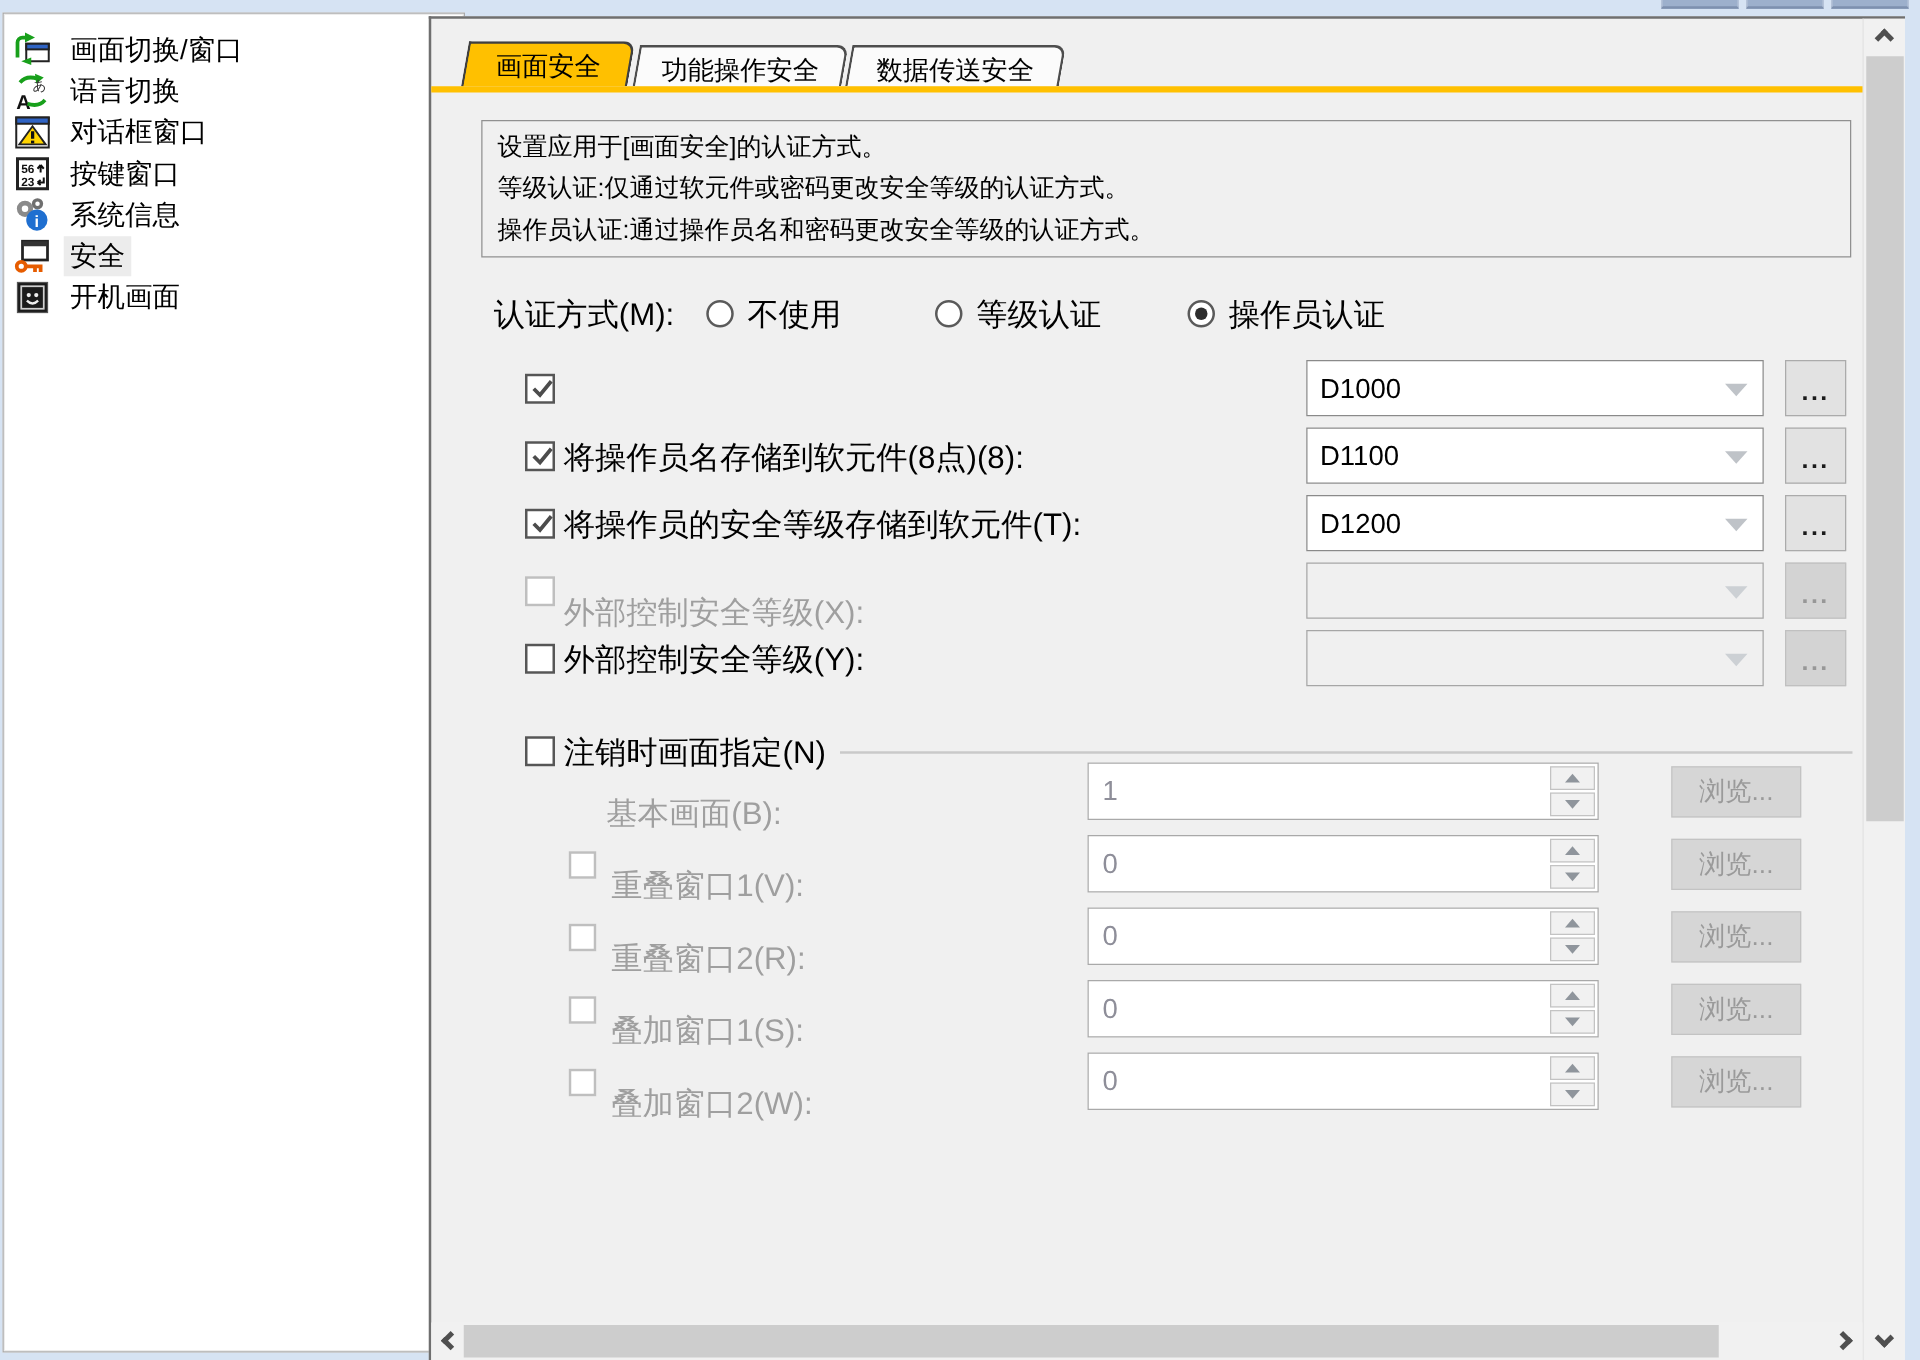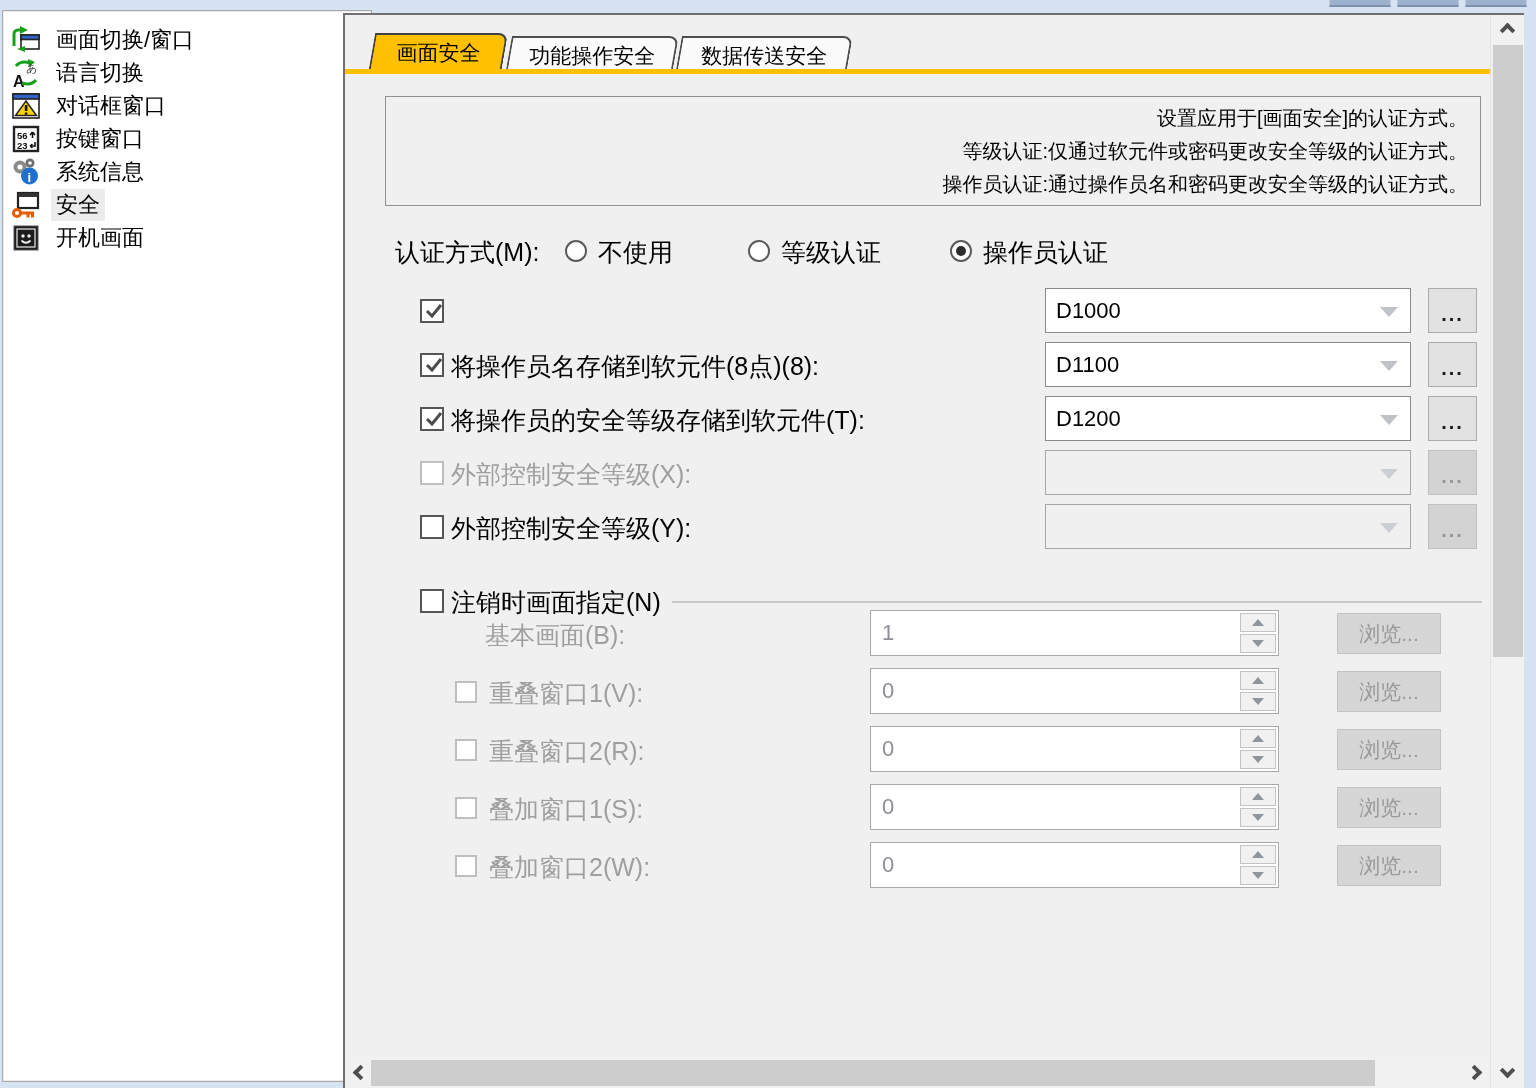--- a/index.html
+++ b/index.html
@@ -25,24 +25,24 @@
 
   
   .tab { position:absolute; background:#fbfbfb; border:2px solid #4d4d4d; border-bottom:none;
          border-radius:0 9px 0 0; transform:skewX(-10deg); }
   .tab .t { display:block; transform:skewX(10deg); text-align:center; font-size:21px; padding-top:4px; color:#000; white-space:nowrap; }
   .tab.active { background:#ffc000; border-color:#3f3f3f; z-index:3; }
   .tab-bar { position:absolute; left:345px; top:69px; width:1145px; height:5px; background:#ffc000; z-index:2; }
 
   
   .desc { position:absolute; left:385px; top:96px; width:1096px; height:110px; background:#f0f0f0;
-          border:1px solid #909090; padding:5px 12px; font-size:20px; line-height:33px; color:#000;text-align:right; }
+          border:1px solid #909090; padding:5px 12px; font-size:20px; line-height:33px; color:#000; }
 
   .lbl { position:absolute; font-size:25px; color:#000; white-space:nowrap; line-height:26px; }
-  .lbl.disabled { color:#9f9f9f; }
+  .lbl.disabled { color:#9f9f9f;margin-top:16px; }
 
   
   .radio { position:absolute; width:22px; height:22px; border:2px solid #5a5a5a; border-radius:50%; background:#fff; }
   .radio.selected::after { content:""; position:absolute; left:4px; top:4px; width:10px; height:10px;
                            border-radius:50%; background:#2d2d2d; }
 
   
   .cb { position:absolute; width:24px; height:24px; border:2px solid #565656; background:#fff; }
   .cb.small { width:22px; height:22px; }
   .cb.disabled { border-color:#bfbfbf; }

